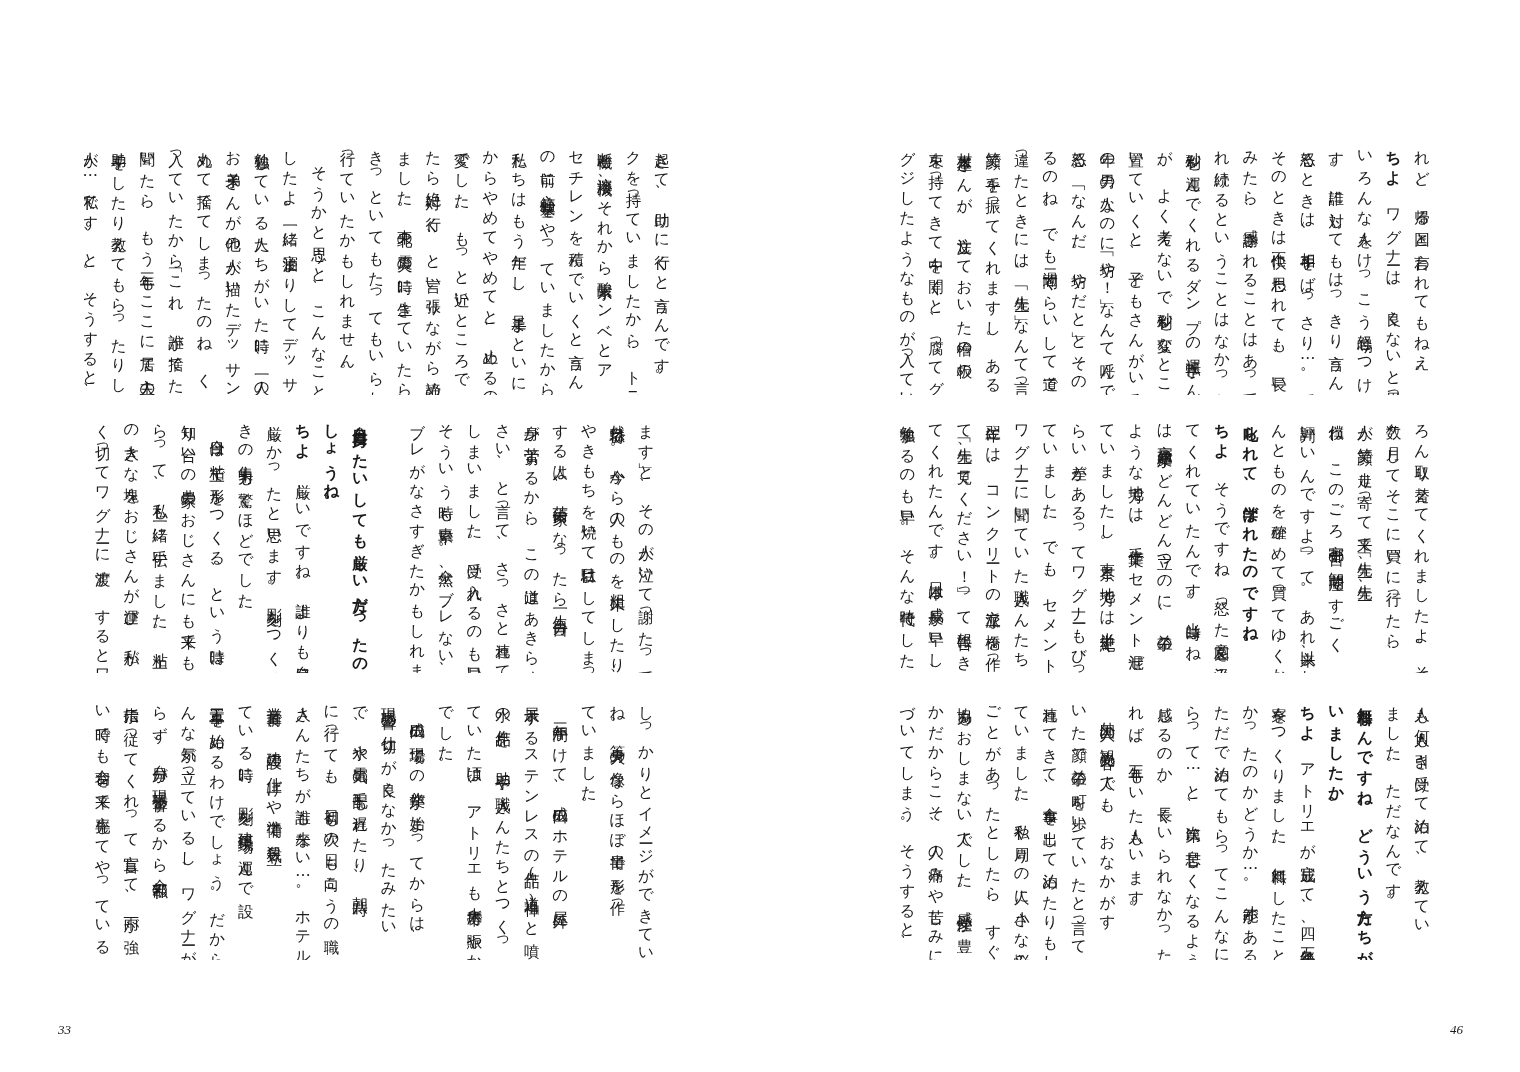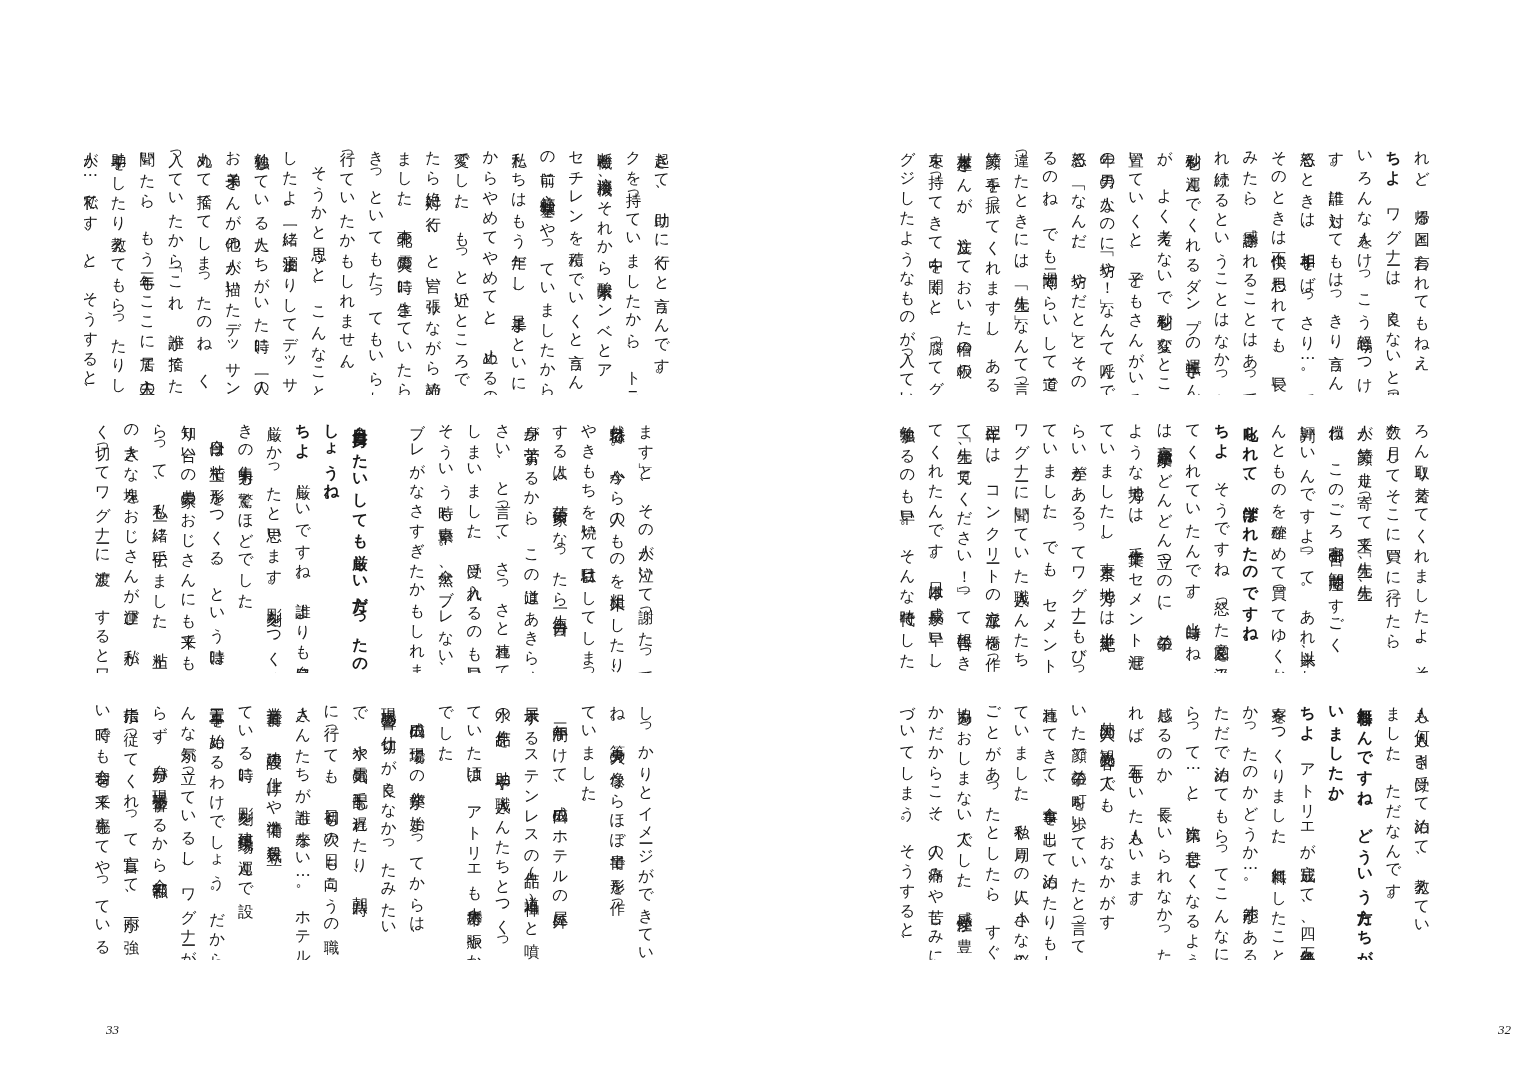--- a/index.html
+++ b/index.html
@@ -16,38 +16,38 @@
     font-size:15.5px;
     line-height:28.6px;
     letter-spacing:2.3px;
     white-space:pre;
     overflow:hidden;
   }
   .line { display:block; }
   .b { font-family:"DejaVu Sans","Liberation Sans",sans-serif; font-weight:bold; }
   .indent { padding-top:15px; }
   .pageno { position:absolute; top:1022px; font-size:13px; font-style:italic;
-            font-family:"Liberation Serif","DejaVu Serif",serif;margin-left:48px; }
+            font-family:"Liberation Serif","DejaVu Serif",serif; }
   
   #L1 { right:84px;  left:84px;  top:140px; height:255px; }
   #L2 { right:100px; left:84px;  top:413px; height:260px; }
   #L3 { right:100px; left:84px;  top:695px; height:265px; }
   
   #R1 { right:84px; left:135px; top:140px; height:255px; }
   #R2 { right:84px; left:135px; top:413px; height:260px; }
   #R3 { right:84px; left:135px; top:695px; height:265px; }
 </style>
 </head>
 <body>
 
 <div class="page right">
   <div class="block" id="R1"><span class="line">れど、帰る国と言われてもねえ。</span><span class="line"><span class="b">ちよ</span>　ワグナーは、良くないと思ったら、</span><span class="line">いろんな人をけっこう怒鳴りつけるんで</span><span class="line">す。誰に対してもはっきり言うんです。</span><span class="line">怒るときは、相手をばっさり…。でも、</span><span class="line">そのときは不快に思われても、長い目で</span><span class="line">みたら、感謝されることはあっても憎ま</span><span class="line">れ続けるということはなかったようです。</span><span class="line">砂利を運んでくれるダンプの運転手さん</span><span class="line">が、よく考えないで砂利を変なところへ</span><span class="line">置いていくと、子どもさんがいるような</span><span class="line">年の男の人なのに「坊や！」なんて呼んで</span><span class="line">怒る。「なんだ。坊やだと」とその人が怒</span><span class="line">るのね。でも二週間くらいして道ですれ</span><span class="line">違ったときには、「先生！」なんて言って</span><span class="line">笑顔で手を振ってくれますし。あるときは、</span><span class="line">材木屋さんが、注文しておいた檜の板の</span><span class="line">束を持ってきて中を開くと、腐ってグジ</span><span class="line">グジしたようなものが入っている。ワグ</span></div>
   <div class="block" id="R2"><span class="line">ろん取り替えてくれましたよ。それから</span><span class="line">数ヶ月してそこに買いに行ったら、若主</span><span class="line">人が笑顔で走り寄って来て「先生、先生、</span><span class="line">僕ね、このごろ宇都宮の卸問屋ですごく</span><span class="line">評判いいんですよ」って。あれ以来、ちゃ</span><span class="line">んとものを確かめて買ってゆくから。</span><span class="line b">叱られて、学ばれたのですね。</span><span class="line"><span class="b">ちよ</span>　そうですね、怒った意図を汲み取っ</span><span class="line">てくれていたんです。当時はね、東京で</span><span class="line">は高層建築がどんどん立つのに、益子の</span><span class="line">ような地方では、手作業でセメント混ぜ</span><span class="line">ていましたし。東京と地方では半世紀く</span><span class="line">らい差があるってワグナーもびっくりし</span><span class="line">ていました。でも、セメントの混ぜ方を</span><span class="line">ワグナーに聞いていた職人さんたちが、</span><span class="line">翌年には、コンクリートの立派な橋を作っ</span><span class="line">て「先生、見てください！」って報告にき</span><span class="line">てくれたんです。日本は成長が早いし、</span><span class="line">勉強するのも早い。そんな時代でしたね。</span></div>
   <div class="block" id="R3"><span class="line">人も何人も引き受けて泊めて、教えてい</span><span class="line">ました。ただなんです。</span><span class="line b">無料なんですね。どういう方たちが集まって</span><span class="line b">いましたか。</span><span class="line"><span class="b">ちよ</span>　アトリエが完成して、四、五年後に</span><span class="line">寮をつくりました。無料にしたことは良</span><span class="line">かったのかどうか…。才能がある人は、</span><span class="line">ただで泊めてもらってこんなに教えても</span><span class="line">らって…と、次第に息苦しくなるように</span><span class="line">感じるのか、長くいられなかった人もい</span><span class="line">れば、五年もいた人もいます。</span><span class="line indent">外国人の観光客の人でも、おなかがす</span><span class="line">いた顔で益子の町を歩いていたと言って</span><span class="line">連れてきて、食事を出して泊めたりもし</span><span class="line">ていました。私や周りの人に小さな悩み</span><span class="line">ごとがあったとしたら、すぐに気づいて、</span><span class="line">協力をおしまない人でした。感受性が豊</span><span class="line">かだからこそ、人の痛みや苦しみにも気</span><span class="line">づいてしまう。そうすると、ほっておけ</span></div>
-  <div class="pageno" style="left:690px;">32</div>
+  <div class="pageno" style="left:690px;">46</div>
 </div>
 
 <div class="page left">
   <div class="block" id="L1"><span class="line">起きて、助けに行くと言うんです。トラッ</span><span class="line">クを持っていましたから、トラックに切</span><span class="line">断機と溶接機、それから酸素ボンベとア</span><span class="line">セチレンを積んでいくと言うんです。そ</span><span class="line">の前に心筋梗塞をやっていましたから、</span><span class="line">私たちはもう年だし、足手まといになる</span><span class="line">からやめてやめてと、止めるのがもう大</span><span class="line">変でした。もっと近いところで何かあっ</span><span class="line">たら絶対に行く、と言い張りながら諦め</span><span class="line">ました。東北の震災の時に生きていたら、</span><span class="line">きっといてもたってもいられず、すぐに</span><span class="line">行っていたかもしれません。</span><span class="line indent">そうかと思うと、こんなこともありま</span><span class="line">したよ。一緒に寝泊まりしてデッサンを</span><span class="line">勉強している人たちがいた時に、一人の</span><span class="line">お弟子さんが他の人が描いたデッサンを</span><span class="line">丸めて捨ててしまったのね。くずかごに</span><span class="line">入っていたから「これ、誰が捨てた？」と</span><span class="line">聞いたら、もう三年もここに居て主人の</span><span class="line">助手をしたり教えてもらったりしていた</span><span class="line">人が…私です、と。そうすると、ワグナー</span></div>
   <div class="block" id="L2"><span class="line">ます」と、その人が泣いて謝ったって全</span><span class="line">然駄目で。今から人のものを粗末にしたり、</span><span class="line">やきもちを焼いて駄目にしてしまったり</span><span class="line">する人は、芸術家になったら一生自分自</span><span class="line">身が苦労するから、この道はあきらめな</span><span class="line">さい、と言って、さっさと連れて帰って</span><span class="line">しまいました。受け入れるのも早いけれど、</span><span class="line">そういう時も素早い。全然、ブレない、</span><span class="line">ブレがなさすぎたかもしれませんね(笑)。</span><span class="line">　</span><span class="line b">自分自身にたいしても厳しい方だったので</span><span class="line b">しょうね。</span><span class="line"><span class="b">ちよ</span>　厳しいですね。誰よりも自分に一番</span><span class="line">厳しかったと思います。彫刻をつくると</span><span class="line">きの集中力も驚くほどでした。</span><span class="line indent">今日は粘土で形をつくる、という時は、</span><span class="line">知り合いの農家のおじさんにも来ても</span><span class="line">らって、私も一緒に手伝いました。粘土</span><span class="line">の大きな塊をおじさんが運び、私が小さ</span><span class="line">く切ってワグナーに渡す。するとワグナー</span><span class="line">は、私たちが間に合わないくらい、芯に</span></div>
   <div class="block" id="L3"><span class="line">しっかりとイメージができているんです</span><span class="line">ね。等身大の像ならほぼ半日で形を作っ</span><span class="line">ていました。</span><span class="line indent">三年間かけて、成田のホテルの屋外に</span><span class="line">展示するステンレスの作品(道祖神)と噴</span><span class="line">水の作品を、助手や職人さんたちとつくっ</span><span class="line">ていた頃は、アトリエも大所帯で賑やか</span><span class="line">でした。</span><span class="line indent">成田の現場での作業が始まってからは、</span><span class="line">現場監督の仕切りが良くなかったみたい</span><span class="line">で、水や電気の手配も遅れたり、朝八時</span><span class="line">に行っても、初日も次の日も向こうの職</span><span class="line">人さんたちが誰も来ない…。ホテルも開</span><span class="line">業直前で、建設の仕上げや準備で殺気立っ</span><span class="line">ている時に、彫刻を建築現場へ運んで設</span><span class="line">置工事を始めるわけでしょう。だからみ</span><span class="line">んな気が立っているし、ワグナーがたま</span><span class="line">らず、自分が現場監督するから全部私の</span><span class="line">指示に従ってくれって宣言して、雨が強</span><span class="line">い時でも合羽を来て率先してやっていると、</span><span class="line">みんな朝八時にはもう準備して待っていて</span></div>
   <div class="pageno" style="left:58px;">33</div>
 </div>
 
 </body></html>

